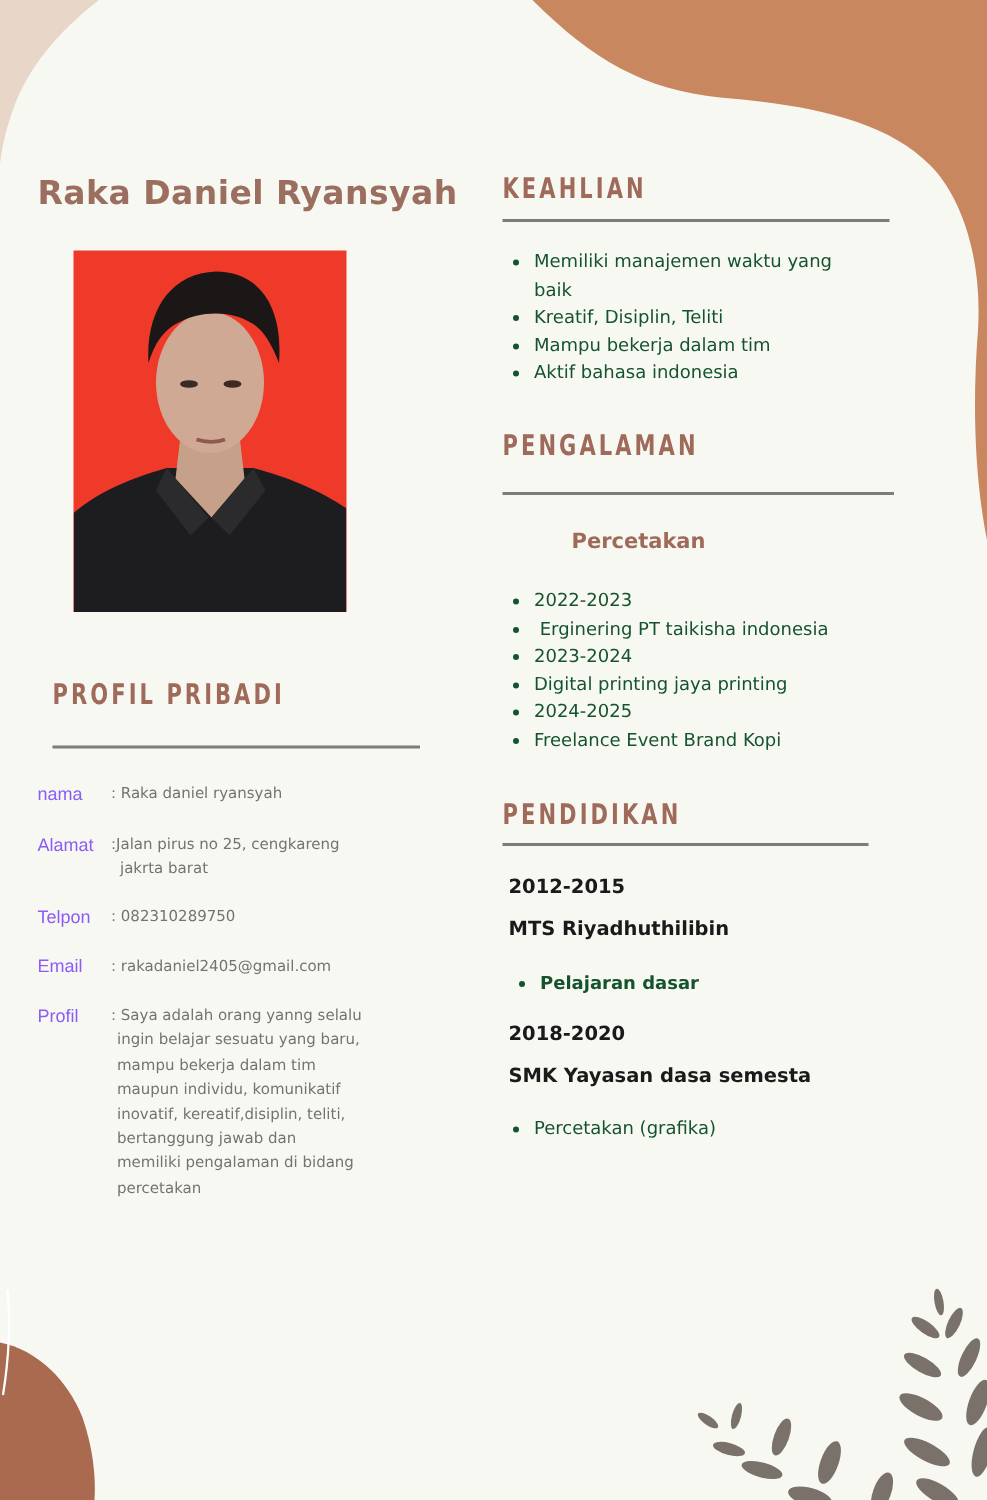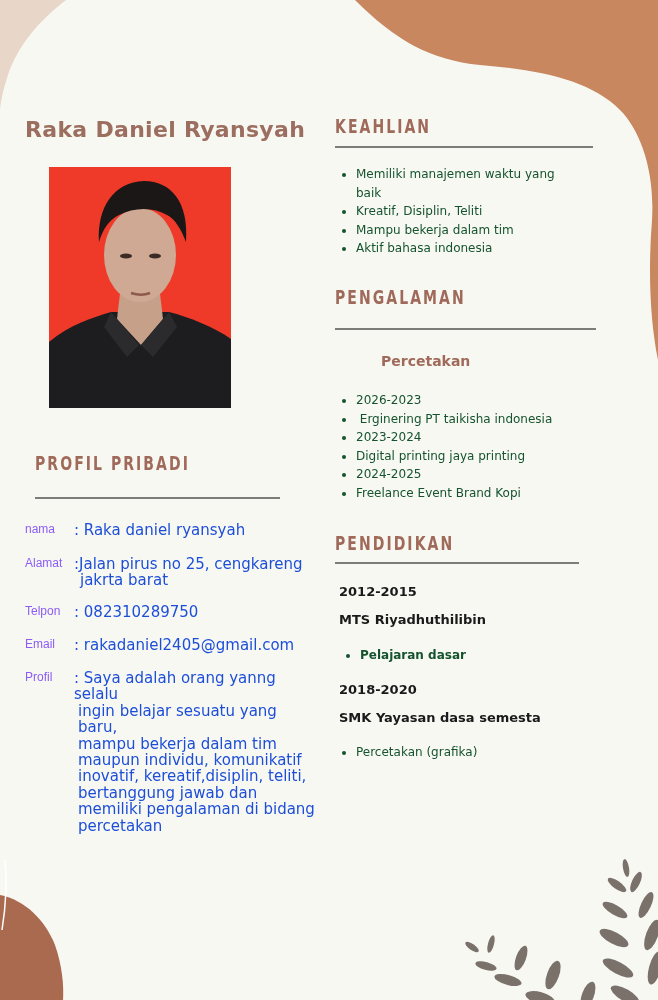--- a/index.html
+++ b/index.html
@@ -6,21 +6,21 @@
   body { width:658px; height:1000px; position:relative; overflow:hidden; background:#f8f8f3; font-family:"Liberation Sans", sans-serif; }
   .deco { position:absolute; left:0; top:0; width:658px; height:1000px; pointer-events:none; }
   .abs { position:absolute; }
   .name { left:25px; top:117px; font-size:22px; font-weight:bold; color:#9c6e5f; letter-spacing:0.3px; font-family:"DejaVu Sans", sans-serif; }
   .photo { left:49px; top:167px; width:182px; height:241px; background:#ef3a2a; overflow:hidden; }
   .sec-title { font-family:"DejaVu Sans Condensed","DejaVu Sans", sans-serif; font-weight:bold; color:#a06a5a; letter-spacing:2.5px; font-size:19px; transform:scaleX(0.82); transform-origin:left center; }
   .rule { height:2px; background:#7c7c78; }
   ul { margin:0; padding:0 0 0 20px; }
   li { font-size:12px; color:#14532d; line-height:18.5px; font-family:"DejaVu Sans", sans-serif; }
   .label { font-size:12px; color:#8b5cf6; font-family:Liberation Sans, sans-serif; }
-  .val { font-size:15px; color:#1d4ed8; font-family:"DejaVu Sans", sans-serif; line-height:16.4px; }
+  .val { font-size:10px; color:#737373; font-family:"DejaVu Sans", sans-serif; line-height:16.4px; }
   .sub { font-size:14px; font-weight:bold; color:#a06a5a; font-family:"DejaVu Sans", sans-serif; }
   .edu-bold { font-size:13px; font-weight:bold; color:#1a1a1a; font-family:"DejaVu Sans", sans-serif; }
 </style>
 </head>
 <body>
 
 <svg class="deco" viewBox="0 0 658 1000">
 
   <path d="M0,0 L66,0 C40,20 18,45 8,75 C3,90 1,100 0,110 Z" fill="#e8d7c8"></path>
 
@@ -118,21 +118,21 @@
   <li>Memiliki manajemen  waktu yang baik</li>
   <li>Kreatif, Disiplin, Teliti</li>
   <li>Mampu bekerja dalam tim</li>
   <li>Aktif bahasa indonesia</li>
 </ul>
 
 <div class="abs sec-title" style="left:335px;top:286px;">PENGALAMAN</div>
 <div class="abs rule" style="left:335px;top:328px;width:261px;"></div>
 <div class="abs sub" style="left:381px;top:353px;">Percetakan</div>
 <ul class="abs" style="left:336px;top:391px;width:260px;">
-  <li>2026-2023</li>
+  <li>2022-2023</li>
   <li style="white-space:pre;"> Erginering PT taikisha indonesia</li>
   <li>2023-2024</li>
   <li>Digital printing jaya printing</li>
   <li>2024-2025</li>
   <li>Freelance Event Brand Kopi</li>
 </ul>
 
 <div class="abs sec-title" style="left:335px;top:532px;">PENDIDIKAN</div>
 <div class="abs rule" style="left:335px;top:562px;width:244px;"></div>
 

